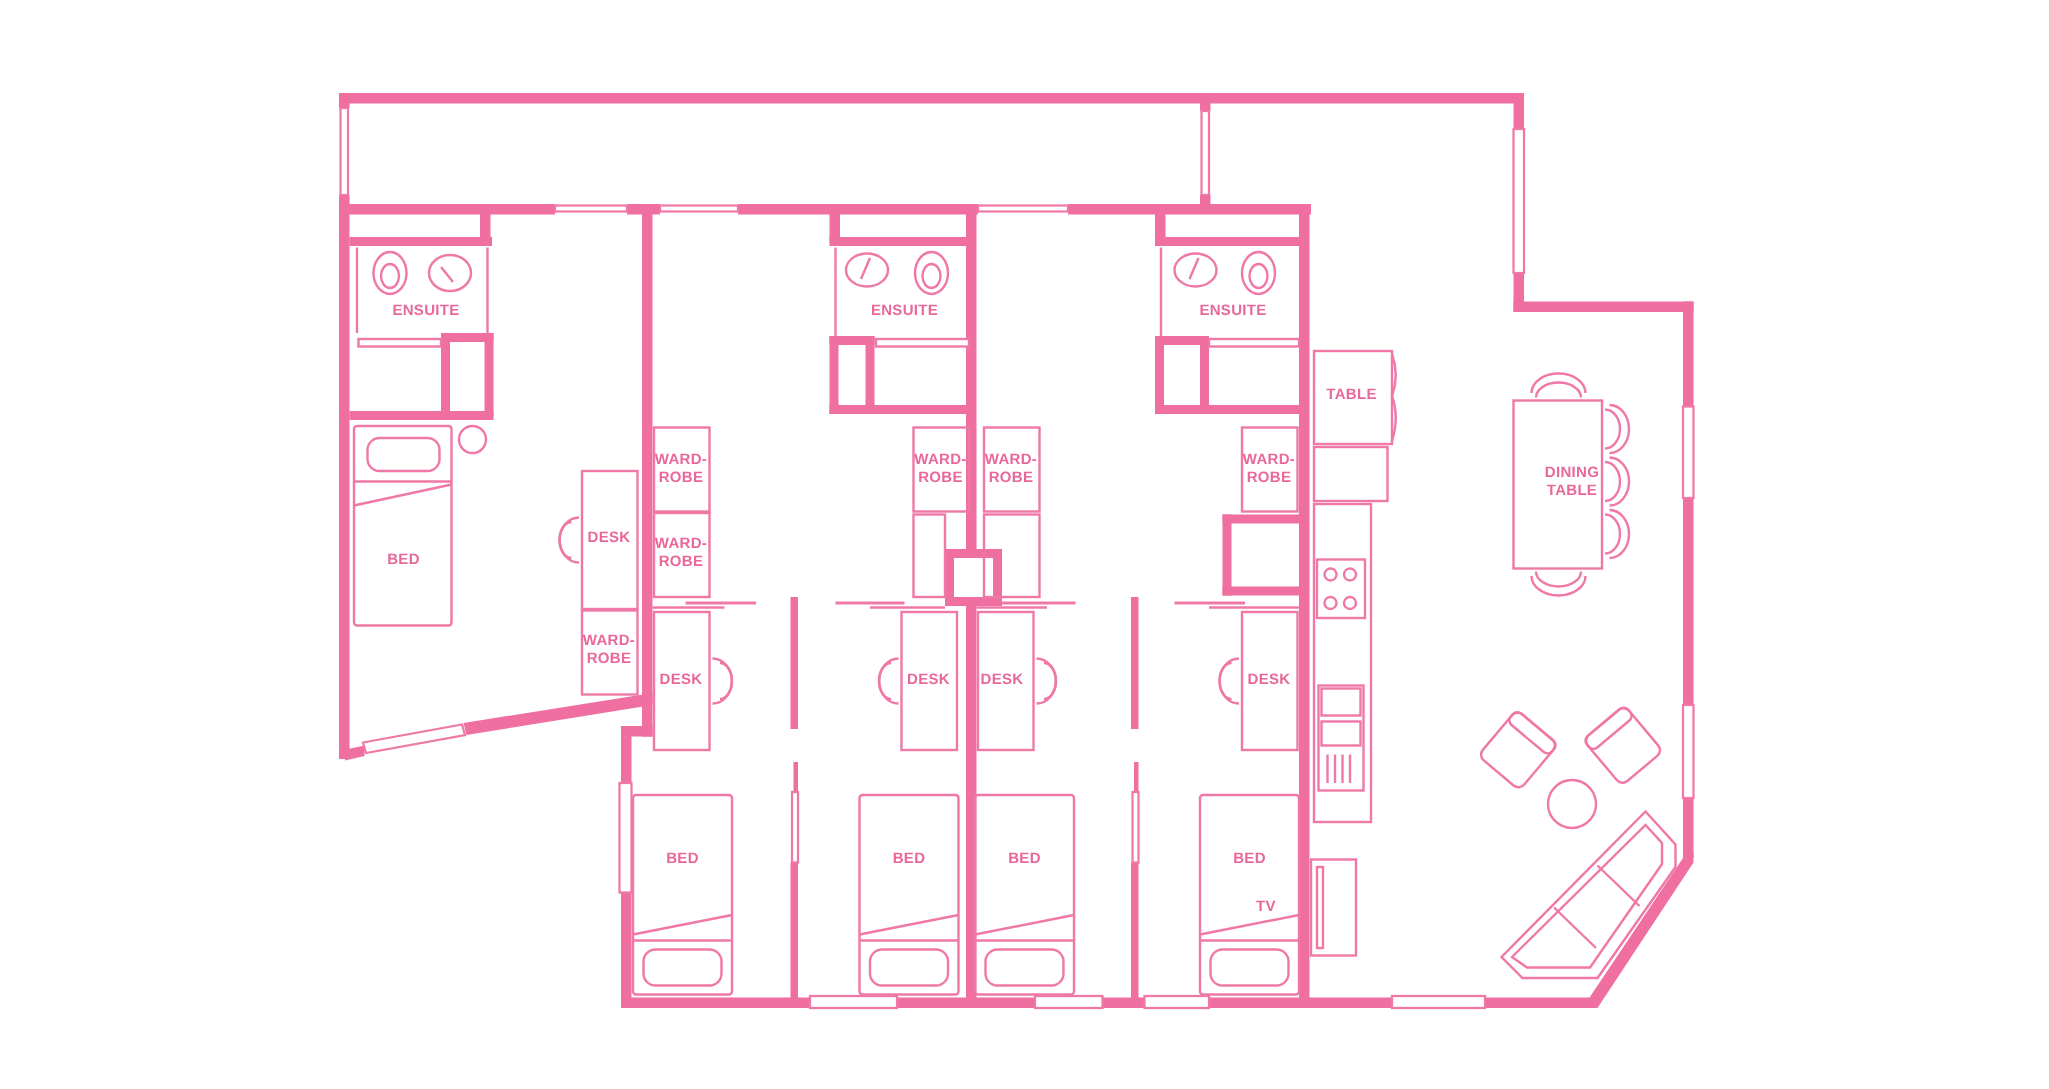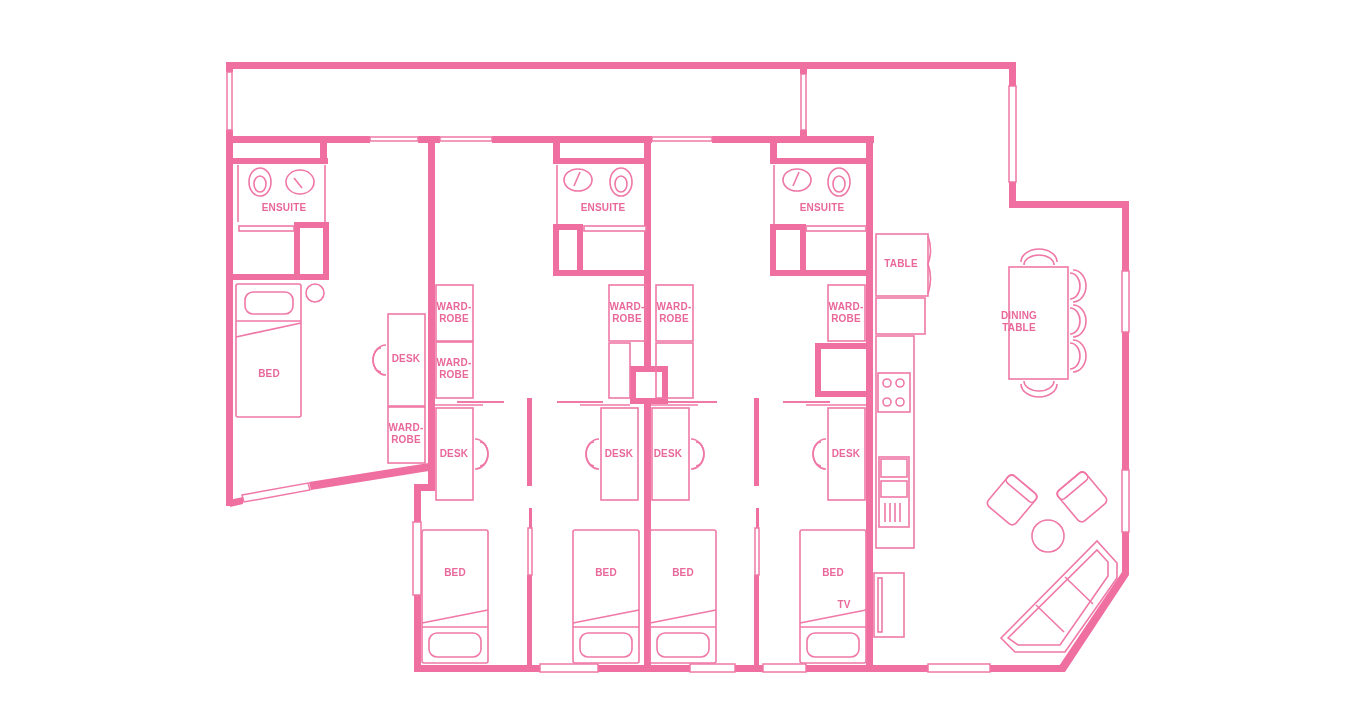--- a/index.html
+++ b/index.html
@@ -316,16 +316,16 @@
 <div class="lbl" style="left:454px;top:369px;white-space:pre">WARD-
 ROBE</div>
 <div class="lbl" style="left:627px;top:313px;white-space:pre">WARD-
 ROBE</div>
 <div class="lbl" style="left:674px;top:313px;white-space:pre">WARD-
 ROBE</div>
 <div class="lbl" style="left:846px;top:313px;white-space:pre">WARD-
 ROBE</div>
 
 <div class="lbl" style="left:901px;top:264px">TABLE</div>
-<div class="lbl" style="left:1019px;top:322px;white-space:pre">DINING
+<div class="lbl" style="left:1048px;top:322px;white-space:pre">DINING
 TABLE</div>
 <div class="lbl" style="left:844px;top:605px">TV</div>
 </div>
 
 </body></html>

